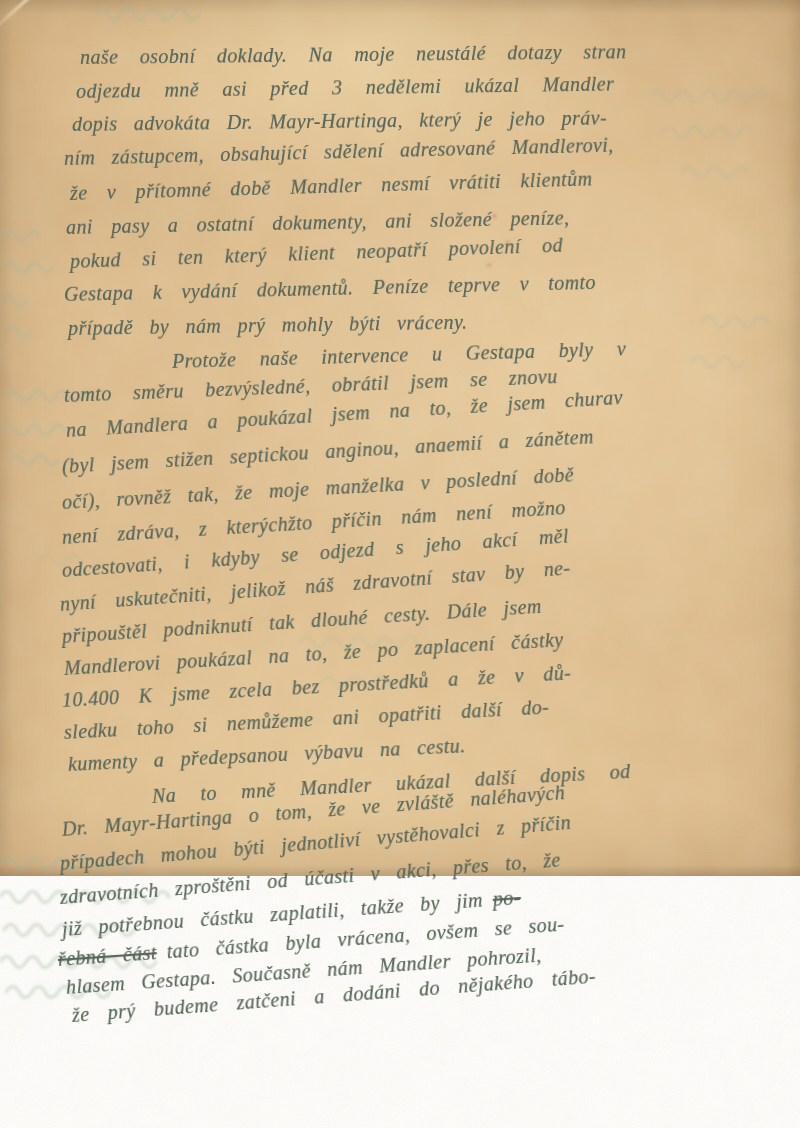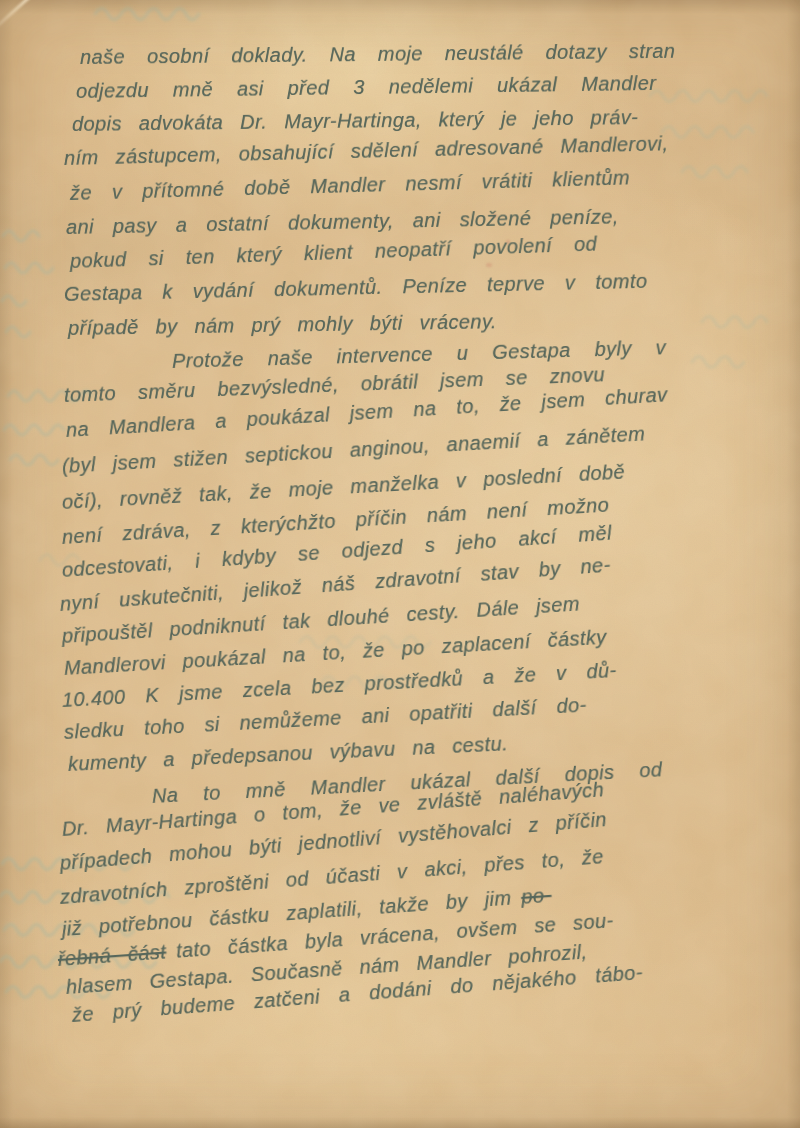--- a/index.html
+++ b/index.html
@@ -1,31 +1,31 @@
 <!DOCTYPE html>
 <html><head>
 <meta charset="utf-8">
 <style>
   html,body{margin:0;padding:0;width:800px;height:1128px;overflow:hidden;}
   .page{
-    position:relative;width:800px;height:1128px;
+    position:relative;width:800px;height:876px;
     background-color:#d9b685;
     background-image:
       radial-gradient(ellipse 420px 240px at 44% 5%,  rgba(250,231,182,.50), transparent 70%),
       radial-gradient(ellipse 520px 420px at 72% 42%, rgba(255,236,192,.28), transparent 72%),
       radial-gradient(ellipse 640px 320px at 42% 90%, rgba(249,227,178,.34), transparent 70%),
       radial-gradient(ellipse 900px 760px at 50% 52%, rgba(255,241,206,.18), transparent 78%),
       radial-gradient(ellipse 220px 120px at 12% 22%, rgba(190,160,115,.25), transparent 70%),
       radial-gradient(ellipse 260px 160px at 93% 12%, rgba(195,162,118,.22), transparent 70%),
       linear-gradient(to bottom, rgba(122,92,56,.28) 0, rgba(122,92,56,0) 14px),
       linear-gradient(to top,    rgba(108,79,44,.34) 0, rgba(108,79,44,0) 11px),
       linear-gradient(to right,  rgba(122,92,56,.20) 0, rgba(122,92,56,0) 13px),
       linear-gradient(to left,   rgba(122,92,56,.20) 0, rgba(122,92,56,0) 13px);
     box-shadow: inset 0 0 70px rgba(128,94,54,.32);
-    font-family:Liberation Sans, sans-serif;
+    font-family:Liberation Serif, serif;
   }
   .texture{position:absolute;inset:0;pointer-events:none;}
   .crease{
     position:absolute;left:-26px;top:-4px;width:110px;height:3px;
     background:linear-gradient(to right, rgba(255,240,210,.0), rgba(255,242,214,.75), rgba(255,240,210,.0));
     transform:rotate(-42deg);transform-origin:50% 50%;
     filter:blur(1px);
   }
   .speck{position:absolute;border-radius:50%;filter:blur(1px);}
   .bleed{position:absolute;inset:0;pointer-events:none;}

